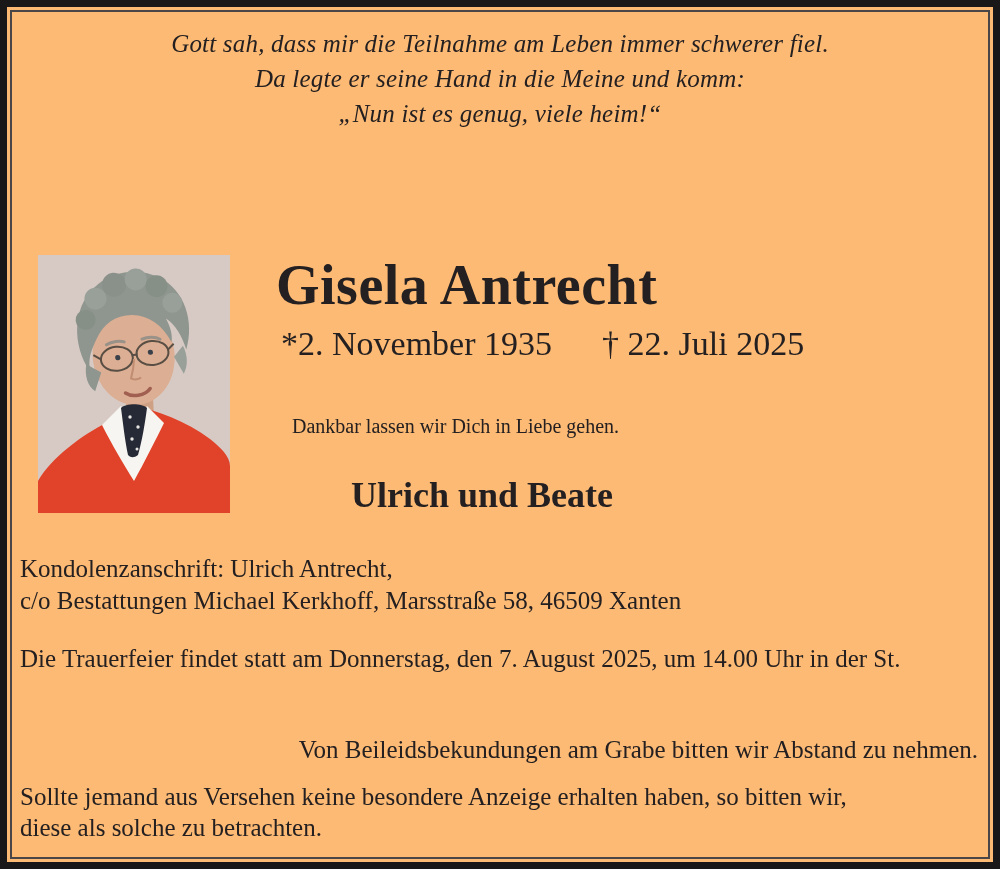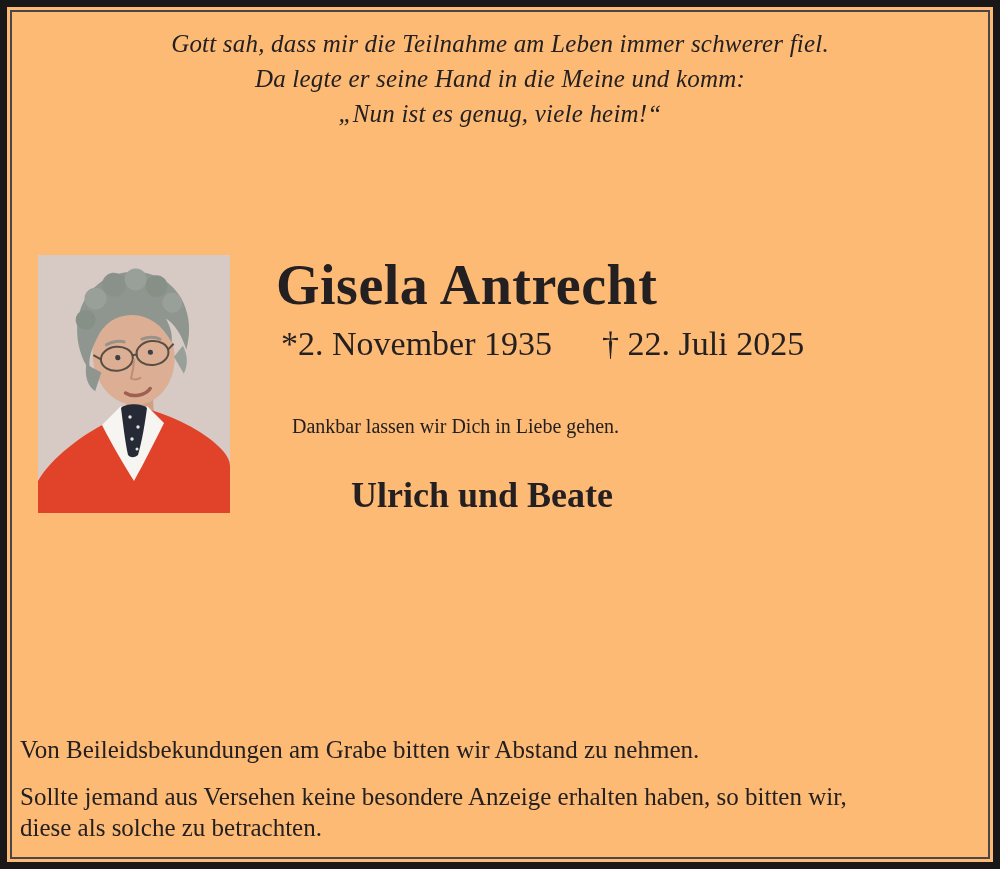--- a/index.html
+++ b/index.html
@@ -76,21 +76,21 @@
   }
   .block {
     position: absolute;
     left: 20px;
     width: 958px;
     font-size: 25px;
     line-height: 32px;
   }
   .block-condolence { top: 553px; }
   .block-service    { top: 643px; line-height: 31px; }
-  .block-grave      { top: 734px; }
+  .block-grave      { top: 734px; text-align: right; }
   .block-notice     { top: 781px; line-height: 31px; }
 </style>
 </head>
 <body>
 
 <div class="page">
   <div class="frame-outer"></div>
   <div class="frame-inner"></div>
 
   <div class="poem">
@@ -139,22 +139,27 @@
 
   <div class="dates">
     <span>*2. November 1935</span>
     <span>† 22. Juli 2025</span>
   </div>
 
   <div class="farewell">Dankbar lassen wir Dich in Liebe gehen.</div>
 
   <div class="mourners">Ulrich und Beate</div>
 
+  <div class="block block-condolence">
+    <div>Kondolenzanschrift: Ulrich Antrecht,</div>
+    <div>c/o Bestattungen Michael Kerkhoff, Marsstraße 58, 46509 Xanten</div>
+  </div>
 
   <div class="block block-service">
+    <div>Die Trauerfeier findet statt am Donnerstag, den 7. August 2025, um 14.00 Uhr in der St.</div>
   </div>
 
   <div class="block block-grave">Von Beileidsbekundungen am Grabe bitten wir Abstand zu nehmen.</div>
 
   <div class="block block-notice">
     <div>Sollte jemand aus Versehen keine besondere Anzeige erhalten haben, so bitten wir,</div>
     <div>diese als solche zu betrachten.</div>
   </div>
 </div>
 

